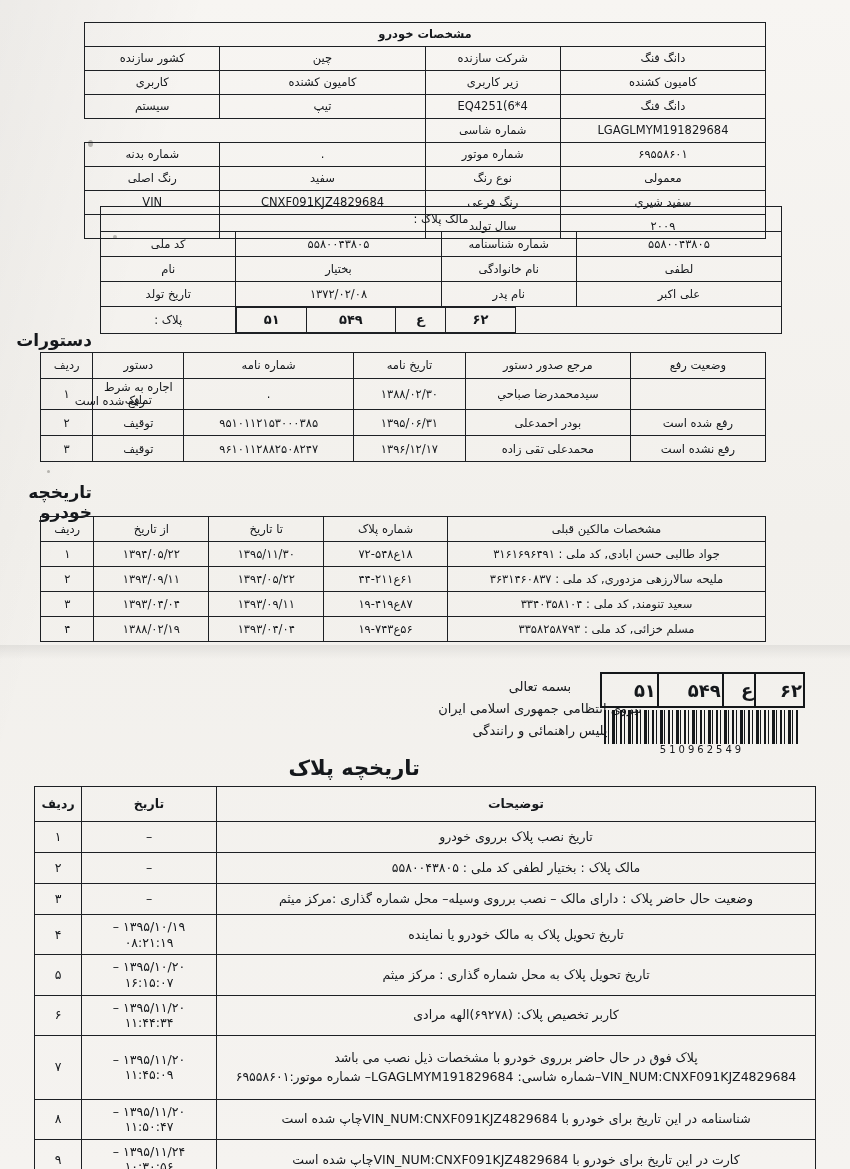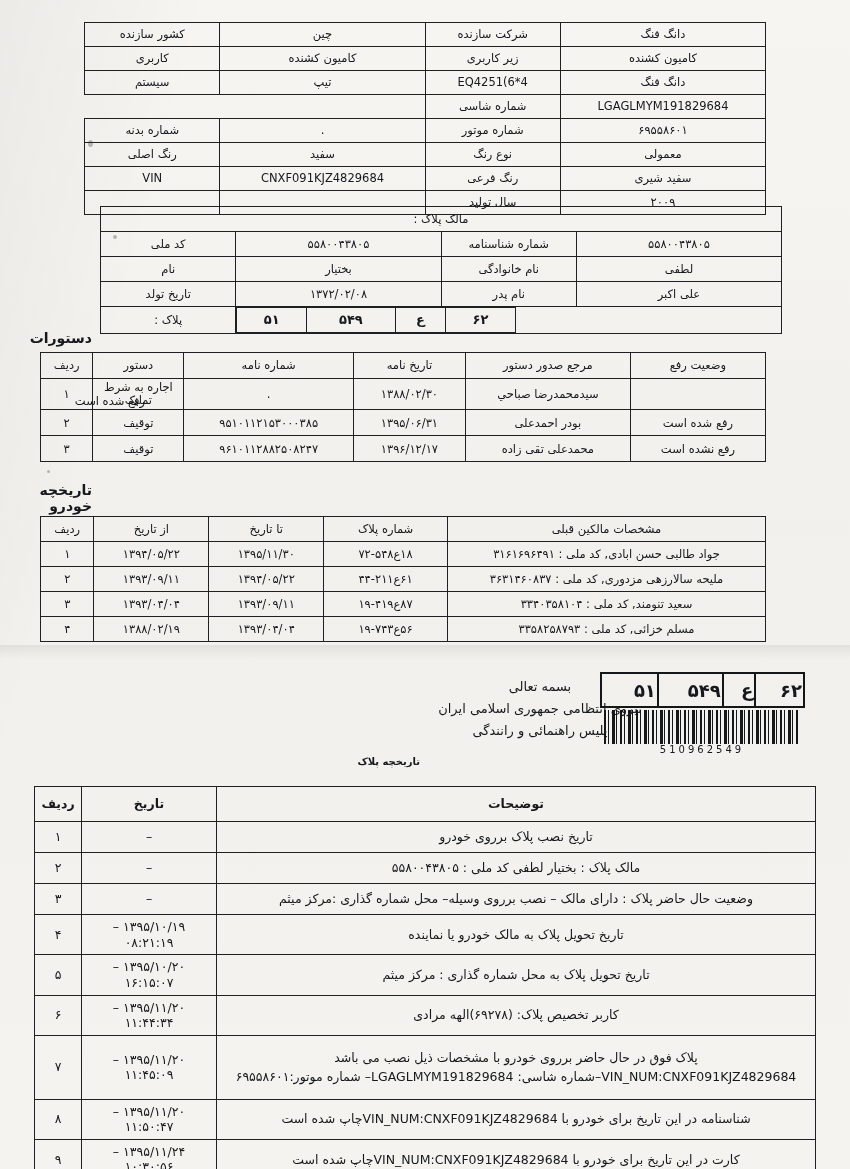--- a/index.html
+++ b/index.html
@@ -31,21 +31,21 @@
     border:1px solid #1d2024;
     padding:2px 4px;
     font-size:11.5px;
     line-height:1.25;
     text-align:center;
     vertical-align:middle;
     background:transparent;
   }
   .ttl{
     position:absolute;
-    font-size:14px;
+    font-size:17px;
     font-weight:bold;
   }
   .right{text-align:right;}
 
   
   #specs{left:84px;top:22px;width:682px;}
   #specs td{height:19px;}
   #specs .c-lab{width:96px;}
   #specs .c-val{width:150px;}
   #specs .c-lab2{width:96px;}
@@ -74,33 +74,36 @@
       #14171a 8px 11px, transparent 11px 12px, #14171a 12px 13px, transparent 13px 16px);
   }
   .barcode-num{position:absolute;left:604px;top:744px;width:196px;text-align:center;font-size:10px;letter-spacing:3px;}
 
   #plate-history{left:34px;top:786px;width:782px;}
   #plate-history td{padding:4px 6px;font-size:12.5px;height:22px;}
   #plate-history .c-no{width:34px;}
   #plate-history .c-date{width:122px;}
   #plate-history .c-desc{text-align:center;}
   #plate-history thead td{font-weight:bold;height:26px;}
-  .big-title{position:absolute;right:430px;top:756px;font-size:10px;font-weight:bold;}
+  .big-title{position:absolute;right:430px;top:756px;font-size:21px;font-weight:bold;}
 </style>
 </head>
 <body>
 
 <div class="scan"></div>
 <div class="sheet-edge"></div>
 <div class="speck" style="left:88px;top:140px;width:5px;height:7px;"></div>
 <div class="speck" style="left:113px;top:235px;width:4px;height:4px;"></div>
 <div class="speck" style="left:47px;top:470px;width:3px;height:3px;"></div>
 
 <table class="tbl" id="specs">
   <tbody>
+      <tr class="title-row">
+    <td colspan="4">مشخصات خودرو</td>
+  </tr>
   <tr>
     <td class="c-val2">دانگ فنگ</td>
     <td class="c-lab2">شرکت سازنده</td>
     <td class="c-val">چین</td>
     <td class="c-lab">کشور سازنده</td>
   </tr>
   <tr>
     <td>کامیون کشنده</td>
     <td>زیر کاربری</td>
     <td>کامیون کشنده</td>

